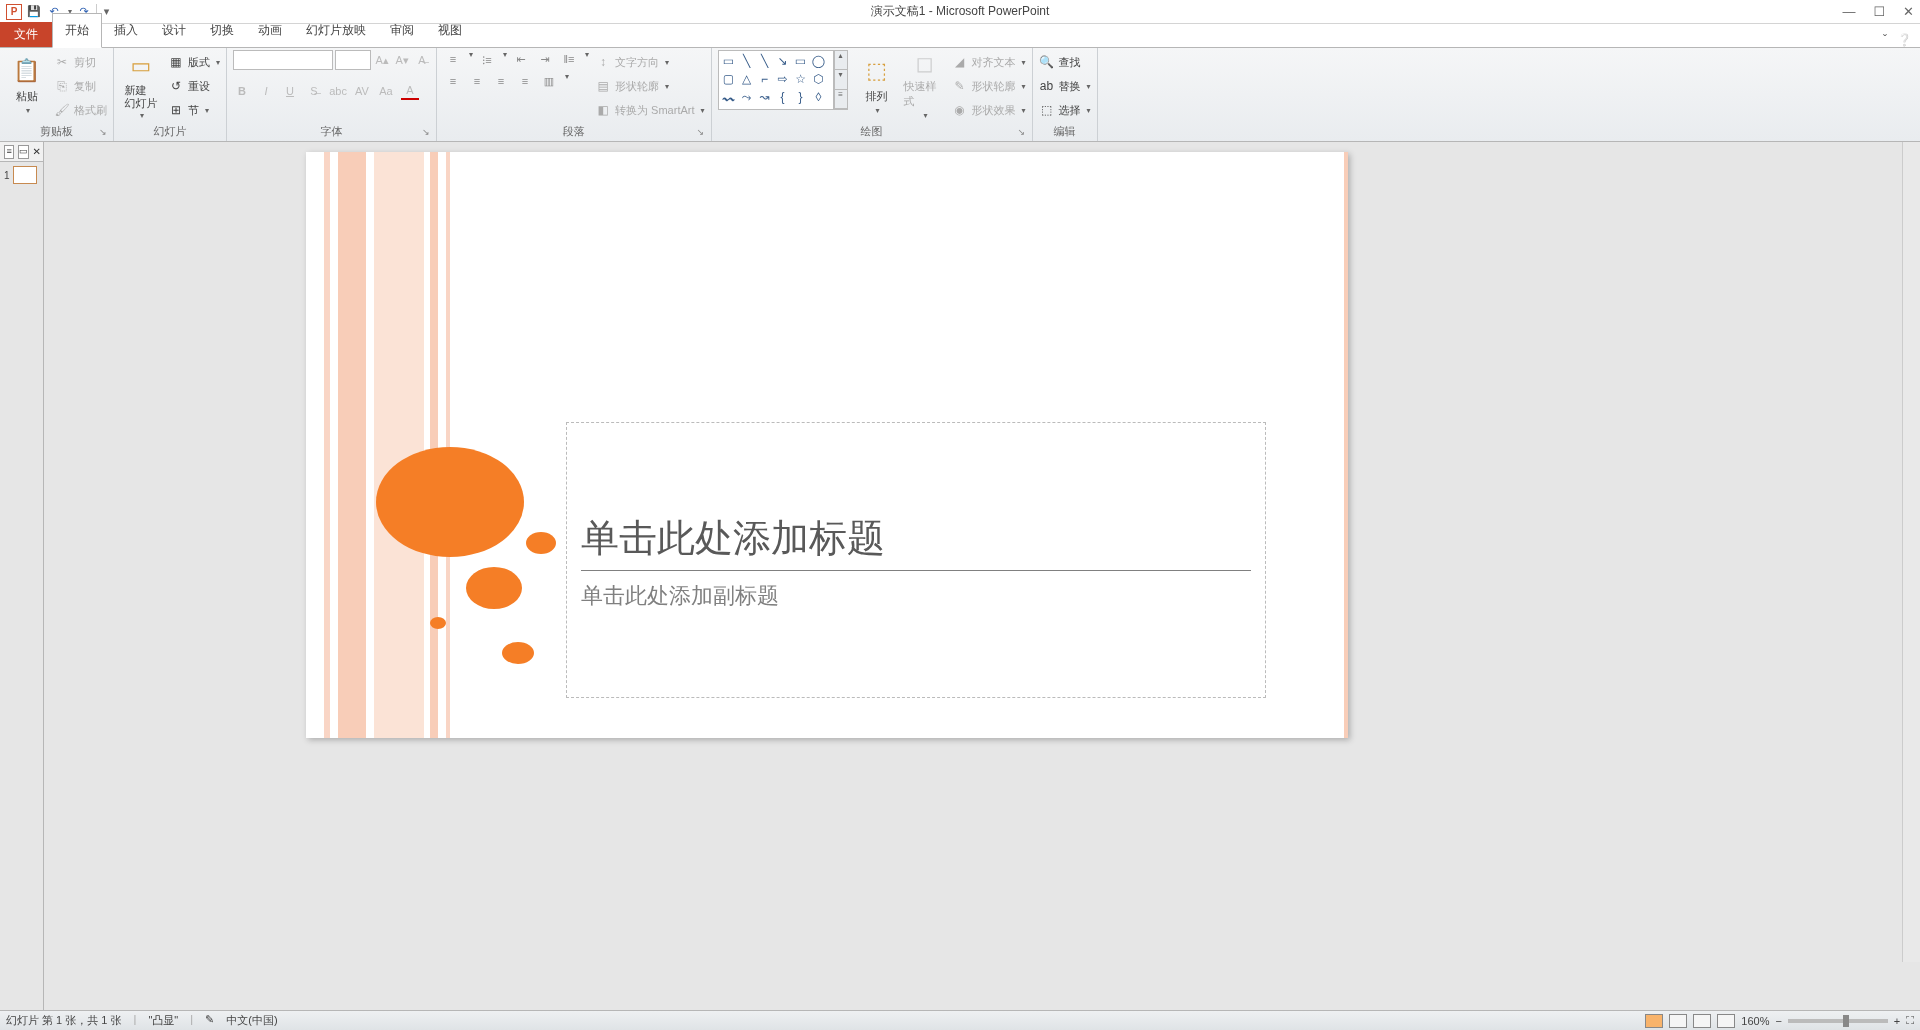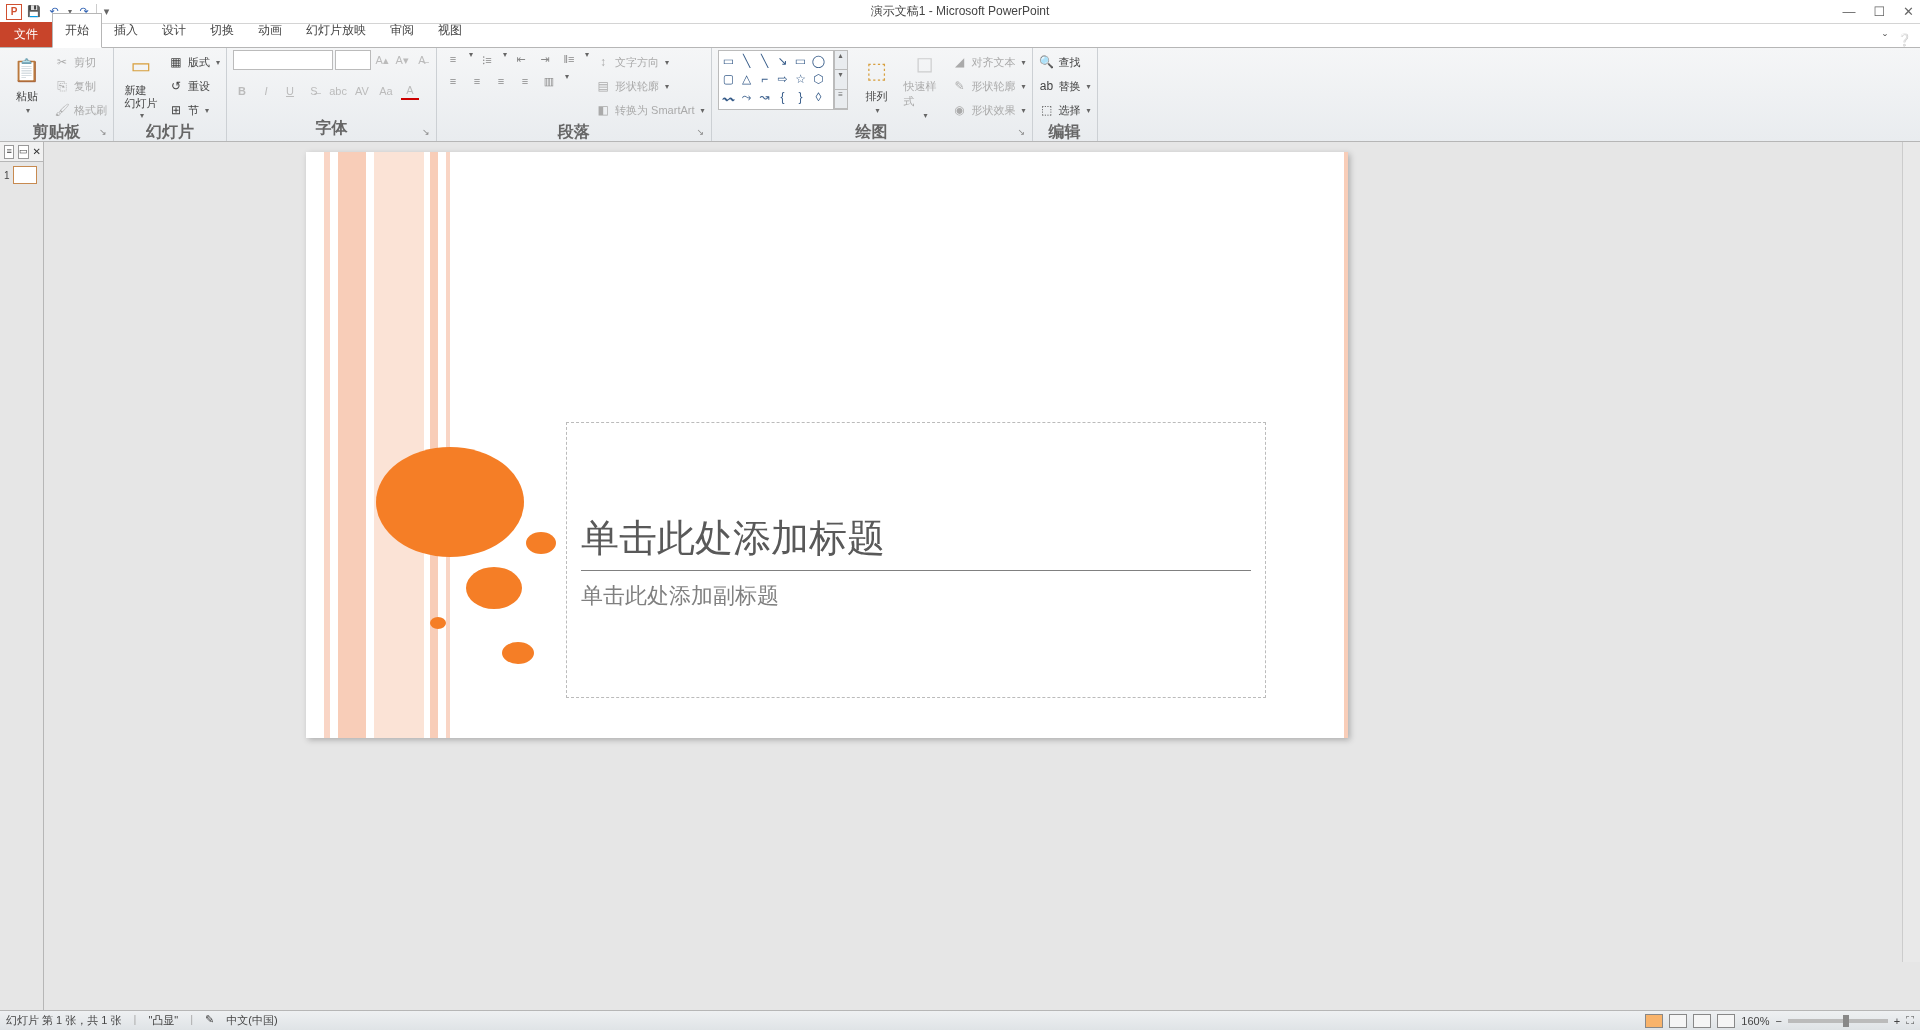--- a/index.html
+++ b/index.html
@@ -17,21 +17,21 @@
 .ribbon-tabs { height: 24px; background: #fff; display: flex; align-items: flex-end; border-bottom: 1px solid #b6b6b6; position: relative; }
 .tab { padding: 8px 12px; font-size: 12px; color: #444; cursor: default; }
 .tab.file { background: #c8442a; color: #fff; padding: 4px 14px; }
 .tab.active { background: #fff; border: 1px solid #b6b6b6; border-bottom: 1px solid #fff; margin-bottom: -1px; color: #444; }
 .tab-right-icons { position: absolute; right: 8px; display: flex; gap: 10px; align-items: center; font-size: 12px; color: #666; }
 
 
 .ribbon { height: 94px; background: linear-gradient(#f5f6f7, #e9ecef); border-bottom: 1px solid #b6b6b6; display: flex; }
 .group { border-right: 1px solid #ccd0d4; display: flex; flex-direction: column; justify-content: space-between; padding: 2px 6px 0 6px; position: relative; }
 .group-body { display: flex; align-items: flex-start; gap: 6px; flex: 1; }
-.group-label { text-align: center; font-size: 16px; color: #666; padding: 2px 0; position: relative; font-weight: bold; }
+.group-label { text-align: center; font-size: 11px; color: #666; padding: 2px 0; position: relative; }
 .group-launcher { position: absolute; right: 2px; bottom: 2px; width: 12px; height: 12px; color: #888; font-size: 9px; }
 
 .big-btn { display: flex; flex-direction: column; align-items: center; justify-content: center; width: 42px; height: 70px; font-size: 11px; color: #444; gap: 2px; }
 .big-btn .ico { width: 32px; height: 32px; display: flex; align-items: center; justify-content: center; font-size: 22px; }
 .big-btn.disabled { color: #aaa; }
 .big-btn.disabled .ico { opacity: 0.5; }
 
 .small-col { display: flex; flex-direction: column; gap: 4px; padding-top: 2px; }
 .small-btn { display: flex; align-items: center; gap: 4px; font-size: 11px; color: #444; height: 20px; }
 .small-btn.disabled { color: #aaa; }

